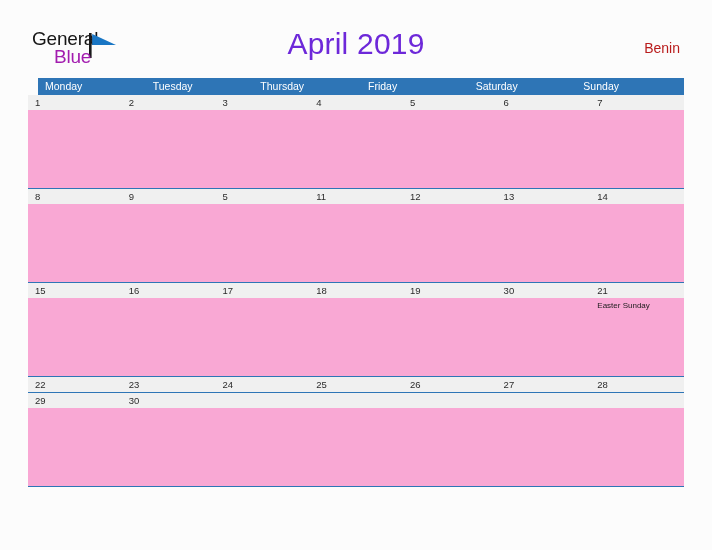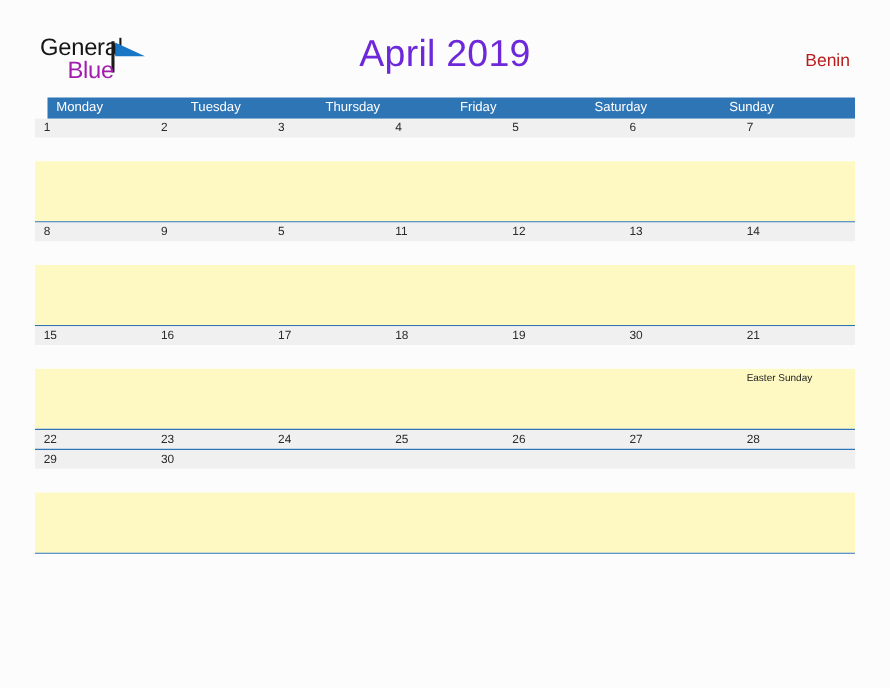--- a/index.html
+++ b/index.html
@@ -124,23 +124,22 @@
     color: #2b2b2b;
     padding-left: 7px;
     box-sizing: border-box;
     font-family: "Liberation Sans", sans-serif;
   }
   .date-cell.empty {
     color: transparent;
   }
   .event-band {
     display: flex;
-    background: #fef9c3;
-    height: 48px;
-    margin-top: 19px;
+    background: #f9a8d4;
+    height: 78px;
   }
   .event-cell {
     flex: 1 1 0;
     padding: 2px 5px 0 7px;
     box-sizing: border-box;
     font-size: 8px;
     line-height: 11px;
     color: #1c1c1c;
     font-family: "Liberation Sans", sans-serif;
     overflow: hidden;

